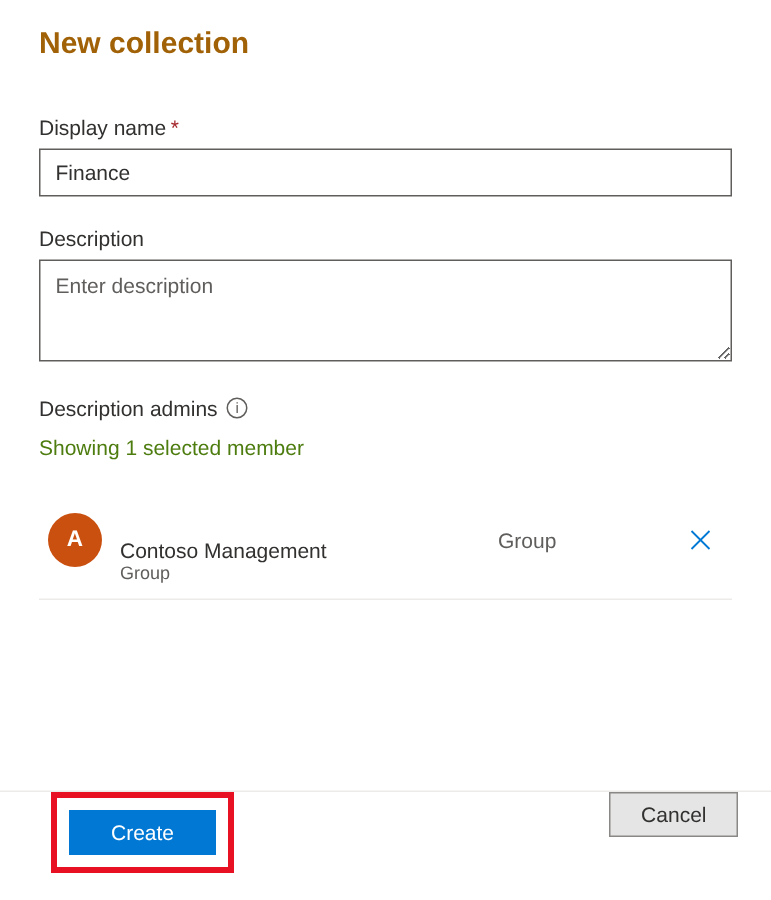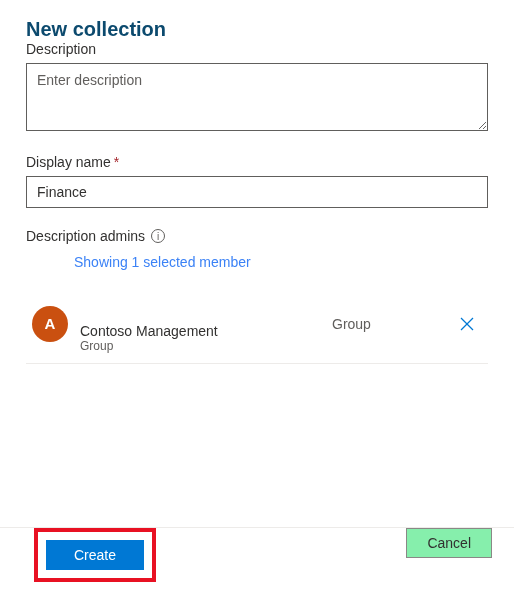--- a/index.html
+++ b/index.html
@@ -15,21 +15,22 @@
       width: 514px;
       height: 600px;
       position: relative;
     }
     .container {
       padding: 18px 26px 0 26px;
     }
     .page-title {
       font-size: 20px;
       font-weight: 600;
-      color: #0c4a6e;
+      color: #a16207;
+      margin-bottom: 36px;
     }
     .field-group {
       margin-bottom: 20px;
     }
     .field-label {
       font-size: 14px;
       color: #323130;
       margin-bottom: 6px;
       display: flex;
       align-items: center;
@@ -73,24 +74,23 @@
       font-family: inherit;
       color: #323130;
       background: #ffffff;
       resize: both;
     }
     .textarea-input::placeholder {
       color: #605e5c;
     }
     .member-count {
       font-size: 14px;
-      color: #3b82f6;
+      color: #4d7c0f;
       margin-top: 10px;
       margin-bottom: 14px;
-      margin-left: 48px;
     }
     .member-row {
       display: flex;
       align-items: center;
       padding: 10px 6px;
       border-bottom: 1px solid #edebe9;
     }
     .avatar {
       width: 36px;
       height: 36px;
@@ -158,49 +158,49 @@
       background: #0078d4;
       color: #ffffff;
       border: none;
       padding: 7px 24px;
       font-size: 14px;
       font-family: inherit;
       cursor: pointer;
       min-width: 98px;
     }
     .secondary-button {
-      background: #86efac;
+      background: #e5e5e5;
       color: #323130;
       border: 1px solid #8a8886;
       padding: 6px 20px;
       font-size: 14px;
       font-family: inherit;
       cursor: pointer;
       margin-left: auto;
     }
   </style>
 </head>
 <body>
 
 <div class="container">
   <h1 class="page-title">New collection</h1>
-
-  <div class="field-group">
-    <div class="field-label">
-      <span>Description</span>
-    </div>
-    <textarea class="textarea-input" placeholder="Enter description" style=""></textarea>
-  </div>
 
   <div class="field-group">
     <div class="field-label">
       <span>Display name</span>
       <span class="required-asterisk">*</span>
     </div>
     <input type="text" class="text-input" value="Finance" style="">
+  </div>
+
+  <div class="field-group">
+    <div class="field-label">
+      <span>Description</span>
+    </div>
+    <textarea class="textarea-input" placeholder="Enter description" style=""></textarea>
   </div>
 
   <div class="field-group">
     <div class="field-label">
       <span>Description admins</span>
       <span class="info-icon">i</span>
     </div>
     <div class="member-count">Showing 1 selected member</div>
 
     <div class="member-row">

